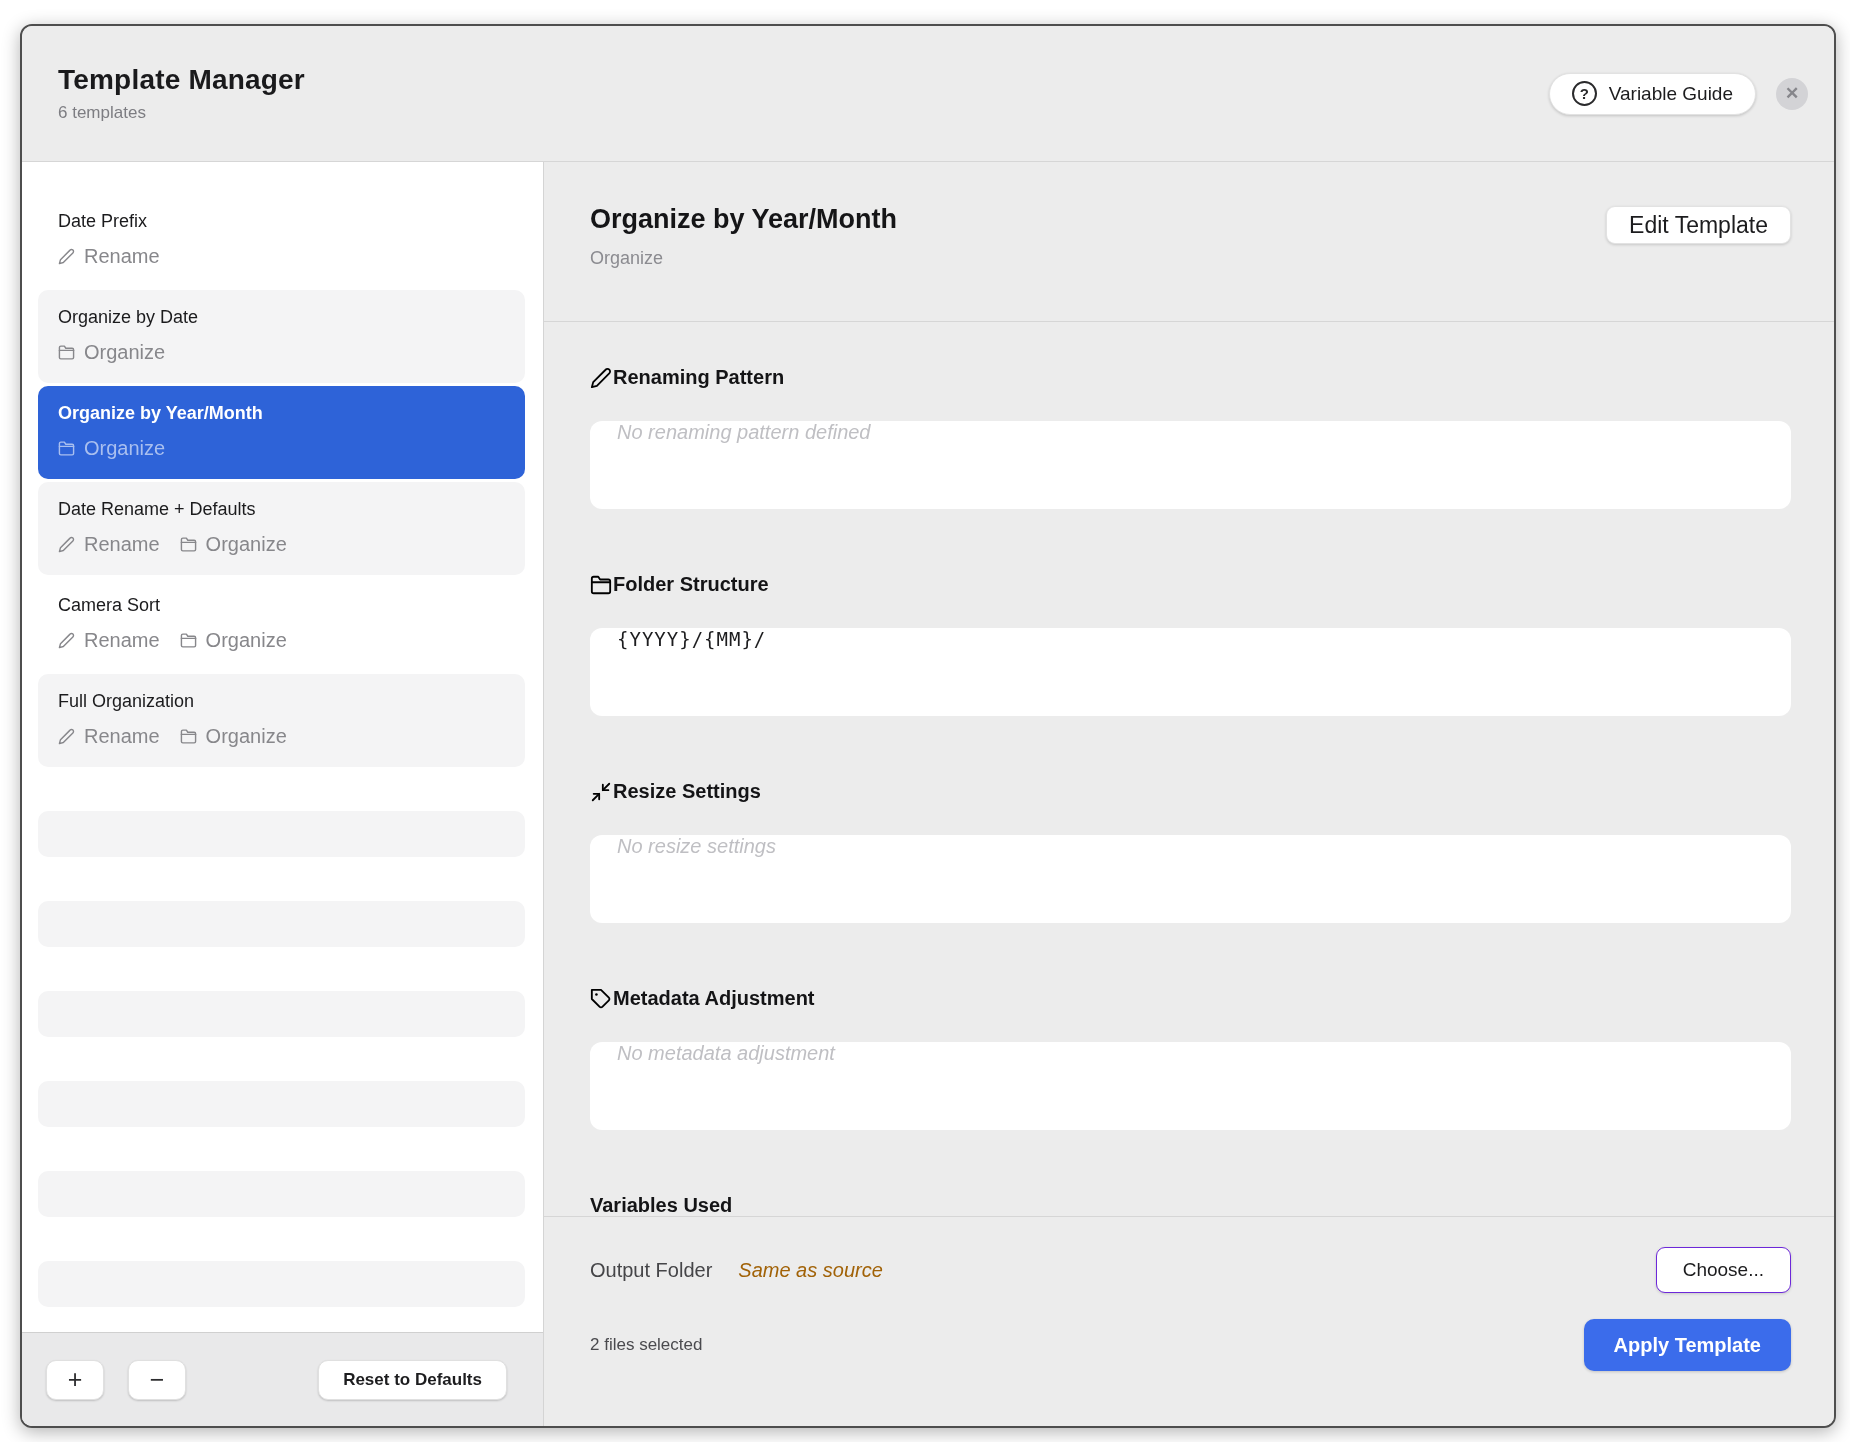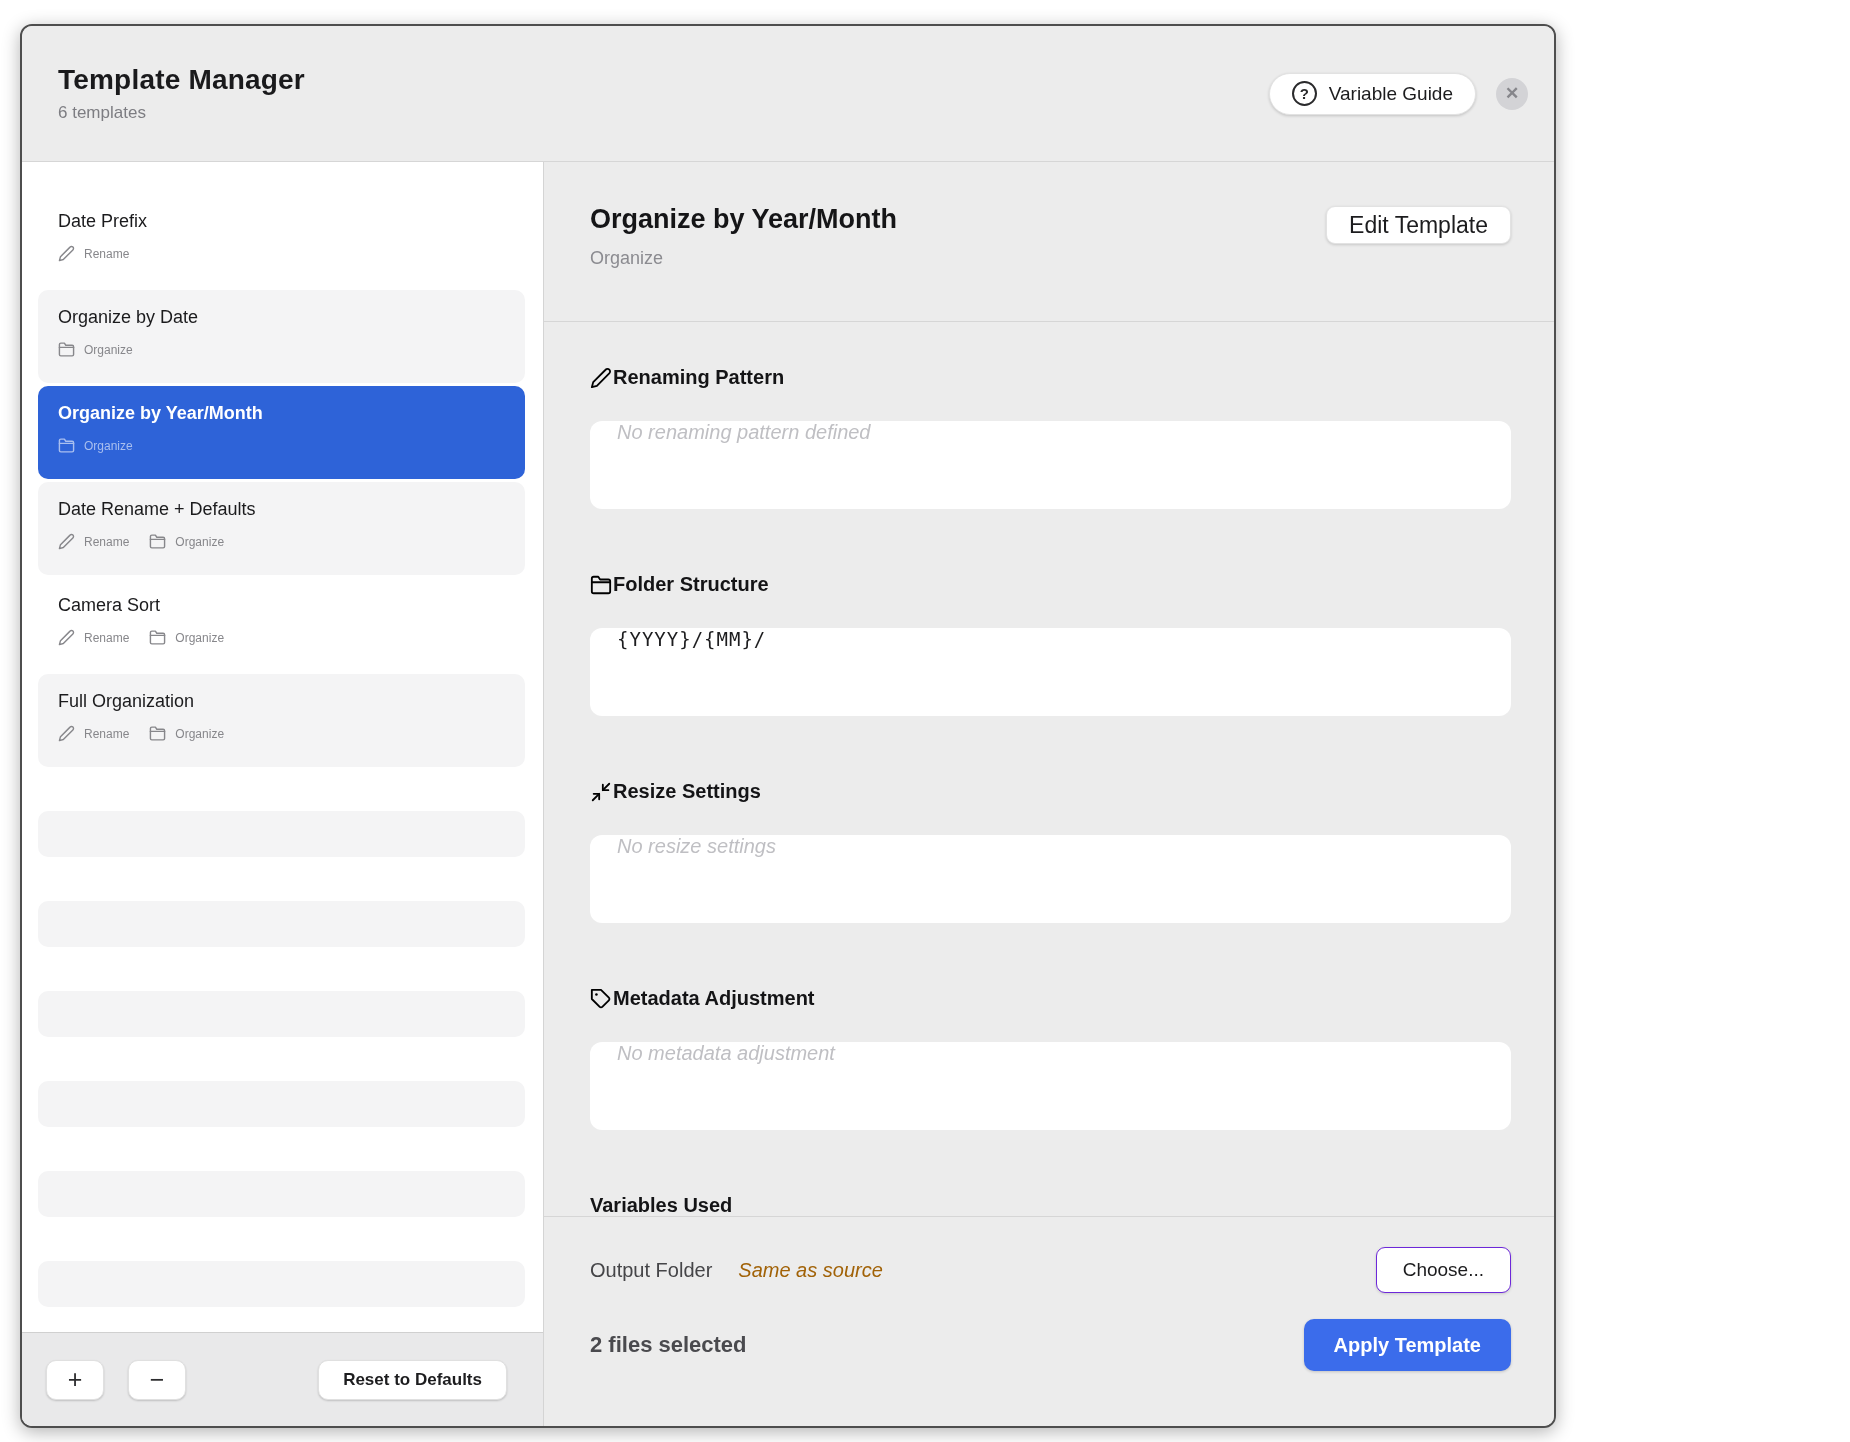--- a/index.html
+++ b/index.html
@@ -1,19 +1,19 @@
 <!DOCTYPE html>
 <html><head>
 <meta charset="utf-8">
 <style>
   * { margin:0; padding:0; box-sizing:border-box; }
   html,body { width:1850px; height:1442px; background:#ffffff; overflow:hidden;
               font-family:"Liberation Sans", sans-serif; }
 
-  .window { position:absolute; left:20px; top:24px; width:1536px; height:1404px;
+  .window { position:absolute; left:20px; top:24px; width:1816px; height:1404px;
             border-radius:12px; background:#ececec; overflow:hidden;
             border:2px solid #4e4e4e; box-shadow:0 4px 18px rgba(0,0,0,.30);
             display:flex; flex-direction:column; }
 
   
   .titlebar { height:136px; flex:0 0 auto; background:#ececec; border-bottom:1px solid #d6d6d6;
               display:flex; align-items:center; padding:0 26px 0 36px; }
   .win-title { font-size:28px; font-weight:700; color:#1a1a1c; letter-spacing:.2px; }
   .win-subtitle { margin-top:7px; font-size:17px; color:#7d7d82; }
   .titlebar-actions { margin-left:auto; display:flex; align-items:center; gap:20px; }
@@ -35,21 +35,21 @@
   
   .sidebar { width:522px; flex:0 0 auto; background:#ffffff; border-right:1px solid #d4d4d4;
              display:flex; flex-direction:column; }
   .tpl-list { flex:1; padding:32px 18px 0 16px; overflow:hidden; }
   .tpl-item { border-radius:10px; padding:17px 20px 0 20px; height:93px; margin-bottom:3px; cursor:pointer; }
   .tpl-item.striped { background:#f4f4f5; }
   .tpl-item.selected { background:#2e63d8; }
   .tpl-name { font-size:18px; font-weight:500; color:#1b1b1d; }
   .tpl-item.selected .tpl-name { color:#ffffff; font-weight:700; }
   .tpl-badges { margin-top:13px; display:flex; align-items:center; gap:20px;
-                font-size:12px; color:#87878b; }
+                font-size:20px; color:#87878b; }
   .tpl-item.selected .tpl-badges { color:#a9bfef; }
   .badge { display:flex; align-items:center; gap:9px; }
   .badge svg { width:17px; height:17px; flex:0 0 auto; }
 
   .ph-row { height:46px; border-radius:10px; background:#f4f4f5; margin-top:44px; }
 
   .sidebar-toolbar { flex:0 0 auto; height:94px; background:#e9e9ea; border-top:1px solid #d0d0d0;
                      display:flex; align-items:center; padding:0 36px 0 24px; gap:24px; }
   .tool-btn { width:58px; height:40px; border-radius:10px; background:#ffffff;
               border:1px solid #e0e0e0; box-shadow:0 1px 2px rgba(0,0,0,.18);
@@ -87,21 +87,21 @@
   .detail-footer { flex:0 0 auto; height:210px; border-top:1px solid #d6d6d6;
                    padding:30px 43px 0 46px; }
   .frow { display:flex; align-items:center; }
   .out-label { font-size:20px; color:#454548; }
   .out-value { margin-left:26px; font-style:italic; font-size:20px; color:#a16207; }
   .choose-btn { margin-left:auto; height:46px; padding:0 26px; border-radius:9px;
                 background:#ffffff; border:1px solid #6d28d9; box-shadow:0 1px 3px rgba(0,0,0,.16);
                 font-size:19px; color:#1c1c1e; cursor:pointer;
                 font-family:"Liberation Sans", sans-serif; }
   .frow2 { margin-top:26px; }
-  .files-text { font-size:22px; color:#4a4a4e;font-weight:bold; }
+  .files-text { font-size:17px; color:#4a4a4e; }
   .apply-btn { margin-left:auto; height:52px; padding:0 30px; border-radius:10px;
                background:#3b6ceb; border:none; box-shadow:0 1px 3px rgba(0,0,0,.18);
                font-size:20px; font-weight:600; color:#ffffff; cursor:pointer;
                font-family:"Liberation Sans", sans-serif; }
 </style>
 </head>
 <body>
 
 <svg width="0" height="0" style="position:absolute">
   <defs>

